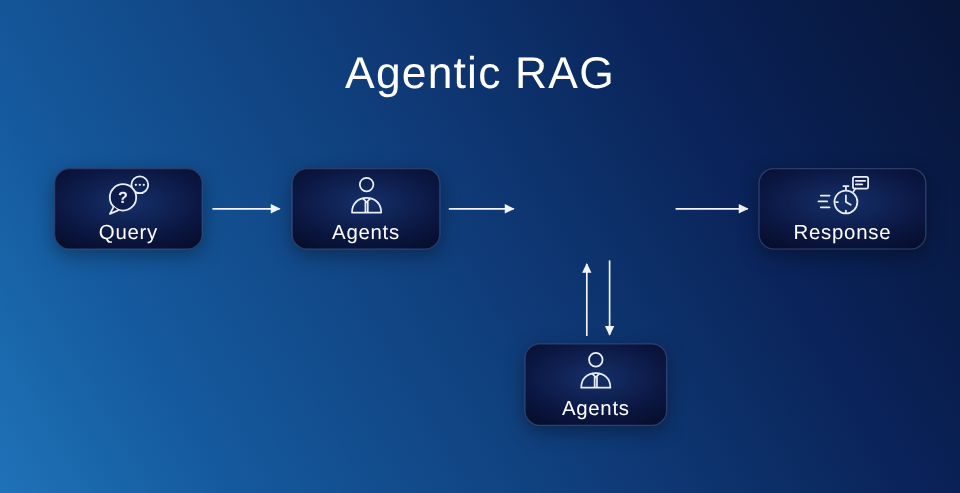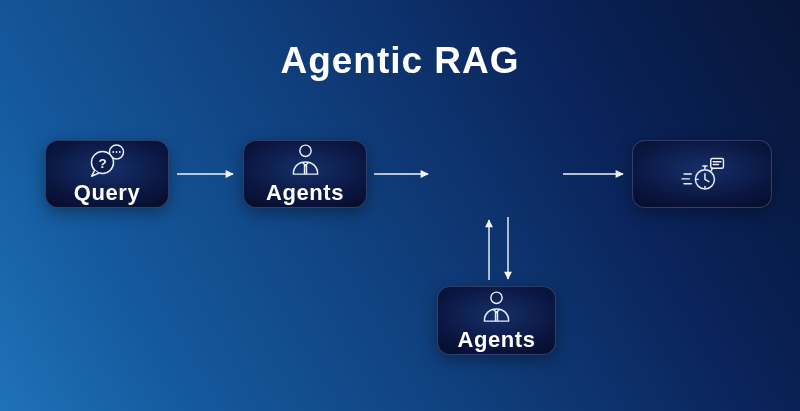--- a/index.html
+++ b/index.html
@@ -12,41 +12,41 @@
     font-family: "Liberation Sans", sans-serif;
   }
   .title {
     position: absolute;
     top: 40px;
     left: 0;
     width: 100%;
     text-align: center;
     color: #ffffff;
     font-size: 37px;
-    font-weight: bold;
+    font-weight: normal;
     letter-spacing: 1px;
   }
   .node {
     position: absolute;
     border-radius: 13px;
     background: radial-gradient(ellipse 95% 85% at 50% 42%, #15306a 0%, #0b1742 52%, #04081e 100%);
     border: 1px solid rgba(105, 135, 195, 0.38);
     box-shadow: 0 5px 16px rgba(0, 0, 0, 0.35);
     display: flex;
     flex-direction: column;
     align-items: center;
     justify-content: center;
     gap: 2px;
     box-sizing: border-box;
   }
   .node-icon { height: 40px; display: flex; align-items: center; justify-content: center; }
   .node-label {
     color: #ffffff;
-    font-size: 22px;
-    font-weight: bold;
+    font-size: 17px;
+    font-weight: normal;
     letter-spacing: 0.6px;
     line-height: 1;
     padding-bottom: 3px;
   }
   #node-query     { left: 45px;  top: 140px; width: 124px; height: 68px; }
   #node-agents-top{ left: 243px; top: 140px; width: 124px; height: 68px; }
   #node-rag       { left: 437px; top: 140px; width: 119px; height: 68px; }
   #node-response  { left: 632px; top: 140px; width: 140px; height: 68px; }
   #node-agents-bottom { left: 437px; top: 286px; width: 119px; height: 69px; }
   .arrows {
@@ -121,20 +121,21 @@
           <circle cx="25.5" cy="24" r="9.8"></circle>
           <path d="M25.5 13 V10.8 M23.3 10.3 H27.7"></path>
           <path d="M17 24 H18.6 M25.5 31.3 V32.9"></path>
           <path d="M25.5 24 V18.2 M25.5 24 L29.6 26.4"></path>
           <rect x="31.5" y="2.5" width="13" height="10" rx="1.5" fill="#0d1c4a"></rect>
           <path d="M34 5.8 H42 M34 8.8 H39.5"></path>
           <path d="M33.5 12.5 L31.9 15.1"></path>
         </g>
       </svg>
     </span>
+    <span class="node-label">Response</span>
   </div>
 
   <div class="node" id="node-agents-bottom">
     <span class="node-icon">
       <svg class="icon-svg" viewBox="0 0 36 38" width="35" height="37">
         <g fill="none" stroke="#e9eef7" stroke-width="1.5" stroke-linecap="round" stroke-linejoin="round">
           <circle cx="18" cy="9" r="5.8"></circle>
           <path d="M5.5 33 C5.5 25 11 20.5 18 20.5 C25 20.5 30.5 25 30.5 33 Z"></path>
           <path d="M15 21 L18 24.2 L21 21"></path>
           <path d="M17 24.2 V32.5 M19 24.2 V32.5"></path>

